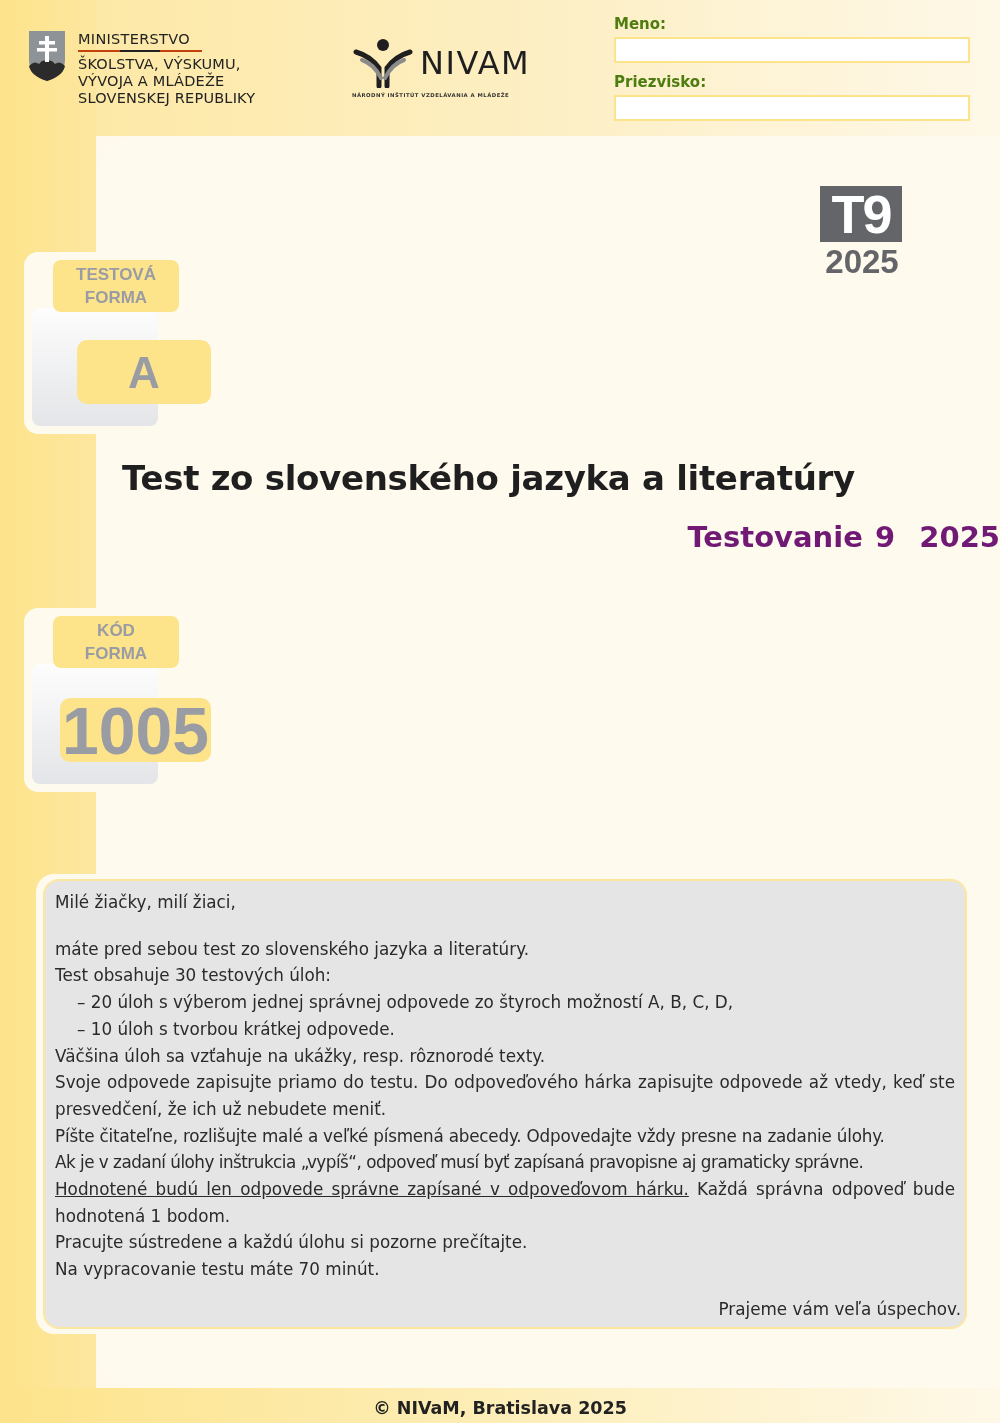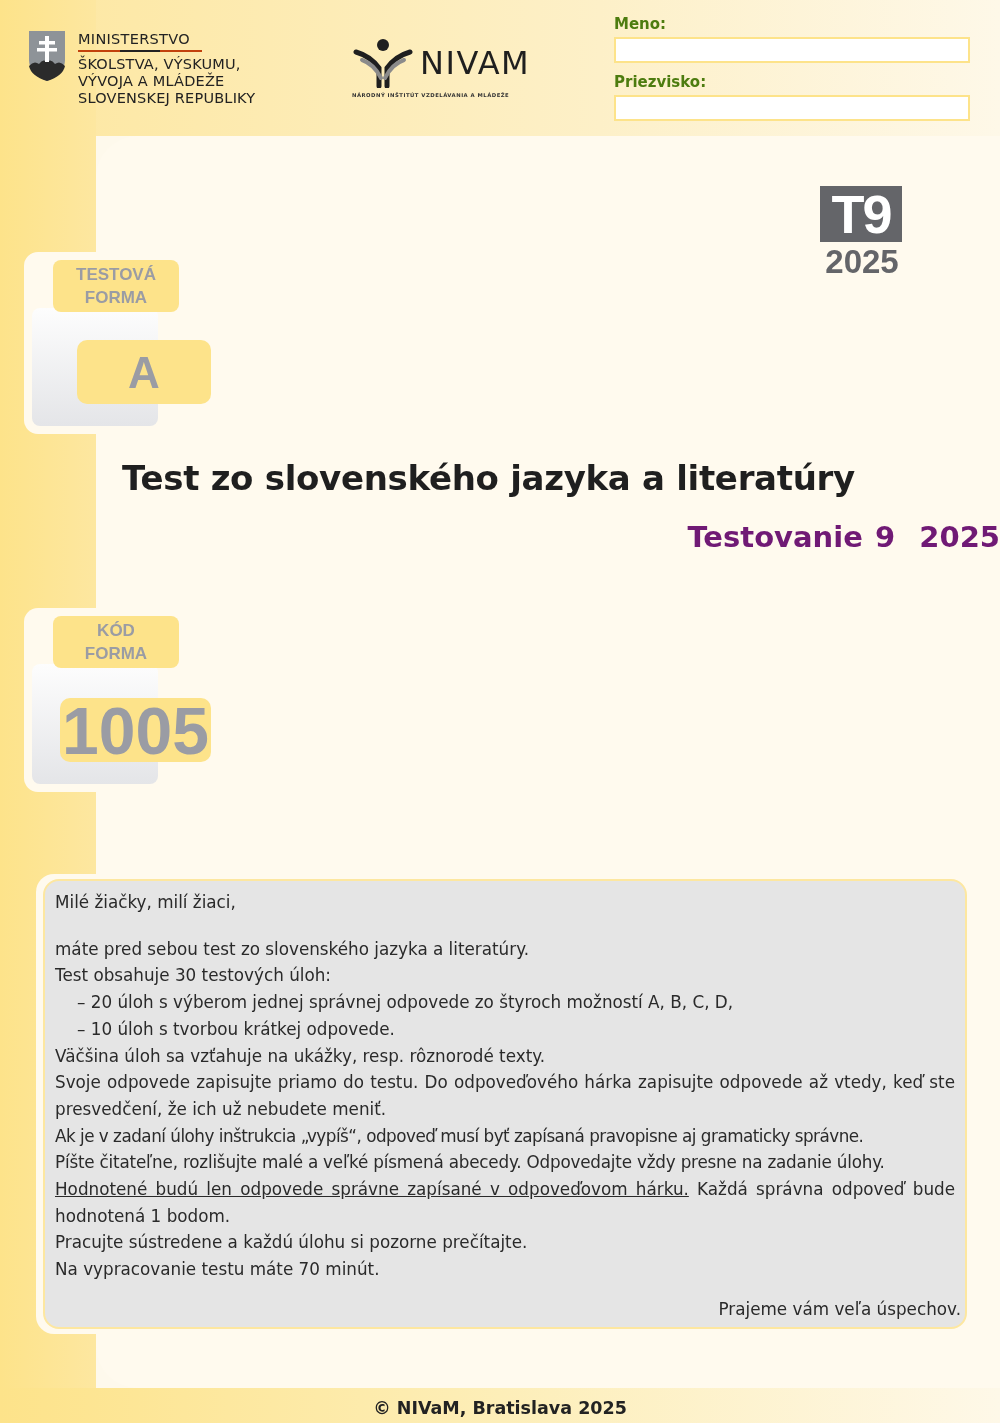--- a/index.html
+++ b/index.html
@@ -190,21 +190,21 @@
 <div class="instr-outer"></div>
 <div class="instr">
   <p>Milé žiačky, milí žiaci,</p>
   <div class="gap"></div>
   <p>máte pred sebou test zo slovenského jazyka a literatúry.</p>
   <p>Test obsahuje 30 testových úloh:</p>
   <p class="dash">–  20 úloh s výberom jednej správnej odpovede zo štyroch možností A, B, C, D,</p>
   <p class="dash">–  10 úloh s tvorbou krátkej odpovede.</p>
   <p>Väčšina úloh sa vzťahuje na ukážky, resp. rôznorodé texty.</p>
   <p class="justify">Svoje odpovede zapisujte priamo do testu. Do odpoveďového hárka zapisujte odpovede až vtedy, keď ste presvedčení, že ich už nebudete meniť.</p>
+  <p style="letter-spacing:-0.2px;">Píšte čitateľne, rozlišujte malé a veľké písmená abecedy. Odpovedajte vždy presne na zadanie úlohy.</p>
   <p style="letter-spacing:-0.5px;">Ak je v zadaní úlohy inštrukcia „vypíš“, odpoveď musí byť zapísaná pravopisne aj gramaticky správne.</p>
-  <p style="letter-spacing:-0.2px;">Píšte čitateľne, rozlišujte malé a veľké písmená abecedy. Odpovedajte vždy presne na zadanie úlohy.</p>
   <p class="justify"><span class="u">Hodnotené budú len odpovede správne zapísané v odpoveďovom hárku.</span><span> Každá správna odpoveď bude hodnotená 1 bodom.</span></p>
   <p>Pracujte sústredene a každú úlohu si pozorne prečítajte.</p>
   <p>Na vypracovanie testu máte 70 minút.</p>
   <p class="closing">Prajeme vám veľa úspechov.</p>
 </div>
 
 <div class="footer">© NIVaM, Bratislava 2025</div>
 
 </body></html>

